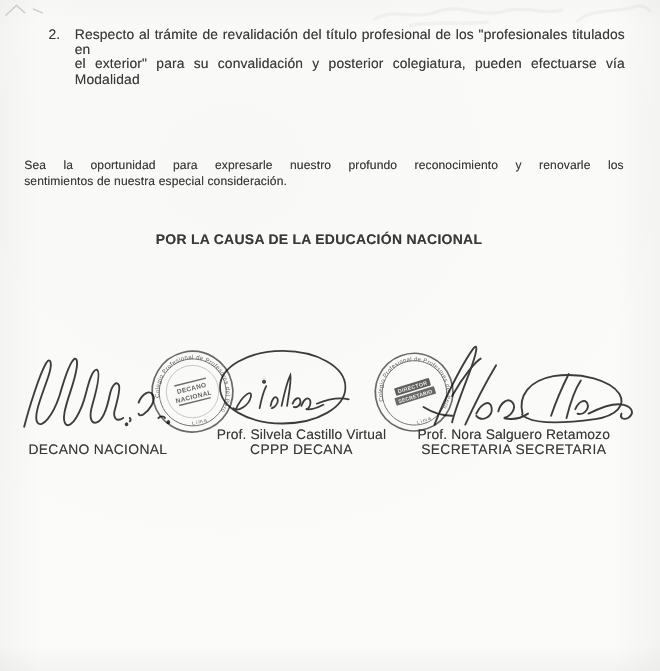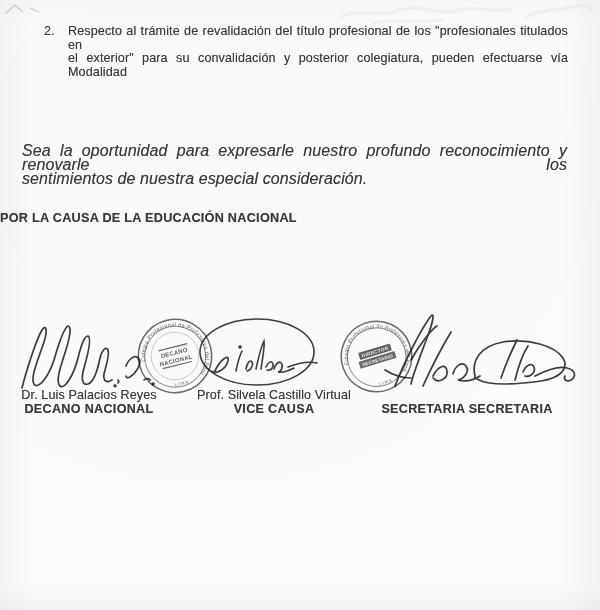--- a/index.html
+++ b/index.html
@@ -28,35 +28,35 @@
     display:flex;gap:9px;
     font-size:12.6px;line-height:13.7px;
   }
   .item-number{width:15px;flex:none;}
   .item-lines{flex:1;}
   .jline{text-align:justify;text-align-last:justify;}
   .jline:last-child{text-align-last:left;}
   
   .closing{
     position:absolute;top:144px;left:22px;width:545px;
-    font-size:16px;line-height:14.2px;font-style:italic;
+    font-size:11px;line-height:14.2px;
   }
   
   .heading{
     position:absolute;top:211px;left:0;width:580px;
-    font-size:12.7px;font-weight:bold;
+    text-align:center;font-size:12.7px;font-weight:bold;
     letter-spacing:0.25px;
   }
   
   .sig-name,.sig-title{
     position:absolute;font-size:12.6px;text-align:center;z-index:6;
     white-space:nowrap;
   }
   .sig-name{top:388px;}
-  .sig-title{top:402px;letter-spacing:0.3px;font-weight:bold;}
+  .sig-title{top:402px;letter-spacing:0.3px;}
   .stamp{position:absolute;z-index:2;mix-blend-mode:multiply;}
   .signature{position:absolute;z-index:4;mix-blend-mode:multiply;}
   .bleed{position:absolute;z-index:1;}
   svg{display:block;overflow:visible;}
 </style>
 </head>
 <body>
 
 <div class="page">
 
@@ -164,21 +164,21 @@
       <path d="M70,66 c2,-8 9,-13 13,-8 c4,5 -2,13 -8,14 c8,2 16,0 22,-4"></path>
       <path d="M92,68 C88,52 98,38 120,34 C146,30 172,38 180,50 C186,60 178,70 158,73
                C136,76 108,78 96,72 C92,70 91,69 92,68"></path>
       <path d="M118,70 C124,52 130,40 134,32"></path>
       <path d="M132,72 c4,-16 9,-28 13,-34"></path>
       <path d="M140,64 c3,-7 9,-10 11,-5 c2,5 -4,11 -9,9"></path>
       <path d="M152,68 C164,62 176,58 184,60 C192,62 194,68 188,72 C184,74 180,72 182,68"></path>
     </g>
   </svg>
 
-  <div class="sig-name scan-text" style="left:14px;width:150px;">Dr. Luis Palacios Reyes</div>
   <div class="sig-title scan-text" style="left:14px;width:150px;">DECANO NACIONAL</div>
 
   <div class="sig-name scan-text" style="left:189px;width:170px;">Prof. Silvela Castillo Virtual</div>
-  <div class="sig-title scan-text" style="left:189px;width:170px;">VICE CAUSA</div>
+  <div class="sig-title scan-text" style="left:189px;width:170px;">CPPP DECANA</div>
 
+  <div class="sig-name scan-text" style="left:371px;width:192px;">Prof. Nora Salguero Retamozo</div>
   <div class="sig-title scan-text" style="left:371px;width:192px;">SECRETARIA SECRETARIA</div>
 
 </div>
 
 </body></html>

